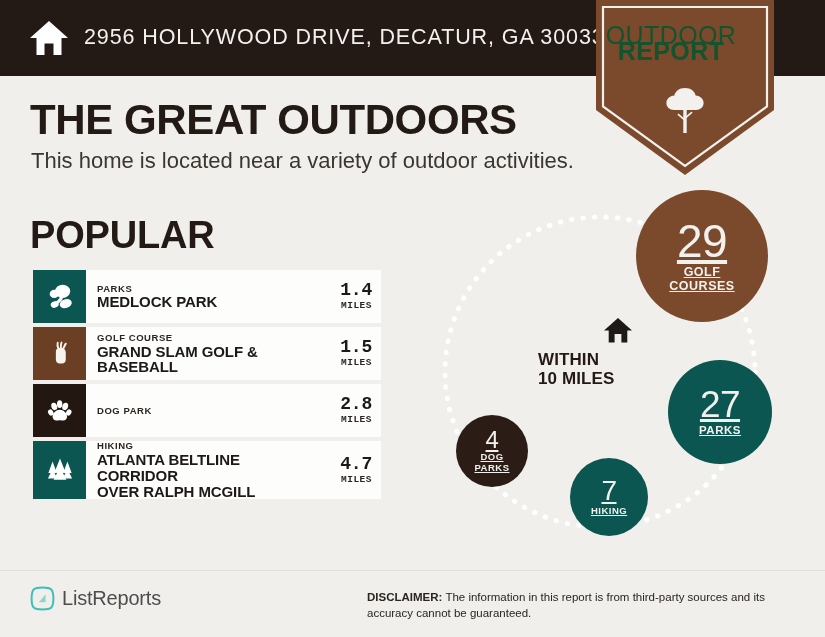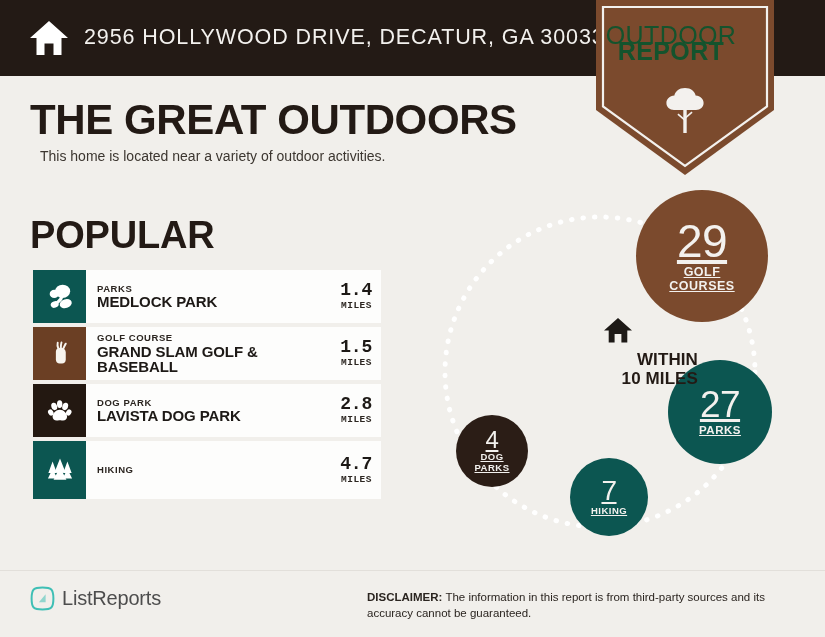--- a/index.html
+++ b/index.html
@@ -82,23 +82,23 @@
     left: 30px;
     top: 99px;
     font-size: 42px;
     font-weight: 700;
     color: #231a15;
     letter-spacing: -0.4px;
     line-height: 1;
   }
   #hero-subtitle {
     position: absolute;
-    left: 40px;
+    left: 31px;
     top: 148px;
-    font-size: 14px;
+    font-size: 22px;
     color: #3c3630;
     font-weight: 400;
   }
 
   
   #popular-title {
     position: absolute;
     left: 30px;
     top: 216px;
     font-size: 38px;
@@ -244,21 +244,21 @@
     background: #2b1d16;
   }
   #circle-dogparks .stat-number { font-size: 24px; margin-bottom: 1px; }
   #circle-dogparks .stat-label { font-size: 9.5px; }
 
   #diagram-center {
     position: absolute;
     left: 118px;
     top: 142px;
     width: 160px;
-    text-align: right;
+    text-align: left;
   }
   #center-home-icon {
     width: 30px;
     height: 27px;
     margin: 0 auto 6px auto;
     display: block;
   }
   #center-label {
     font-size: 17px;
     font-weight: 700;
@@ -388,38 +388,39 @@
           <ellipse cx="10" cy="11.5" rx="3.5" ry="4.6" fill="#ffffff" transform="rotate(-16 10 11.5)"></ellipse>
           <ellipse cx="16.6" cy="8.6" rx="3.3" ry="4.7" fill="#ffffff"></ellipse>
           <ellipse cx="23.3" cy="11.5" rx="3.5" ry="4.6" fill="#ffffff" transform="rotate(16 23.3 11.5)"></ellipse>
           <ellipse cx="27.6" cy="18.8" rx="3.1" ry="4" fill="#ffffff" transform="rotate(30 27.6 18.8)"></ellipse>
           <ellipse cx="5.8" cy="18.8" rx="3.1" ry="4" fill="#ffffff" transform="rotate(-30 5.8 18.8)"></ellipse>
           <path d="M16.8 15.5 C21.4 15.5 25.6 19.8 25.6 24 C25.6 27.4 22.4 29.4 19 28.4 C17.6 28 16 28 14.6 28.4 C11.2 29.4 8 27.4 8 24 C8 19.8 12.2 15.5 16.8 15.5 Z" fill="#ffffff"></path>
         </svg>
       </div>
       <div class="item-text">
         <div class="item-category">DOG PARK</div>
-        <div class="item-name">LAVISTA DOG PARK</div>
       </div>
       <div class="item-dist">
         <div class="dist-value">2.8</div>
         <div class="dist-unit">MILES</div>
       </div>
     </div>
 
     <div class="list-item tall">
       <div class="item-icon-box" style="background:#0c5651">
         <svg viewBox="0 0 34 34" width="30" height="30" aria-hidden="true">
           <path d="M8.6 7.5 L13.4 20.5 L10.9 20.5 L13.9 26.5 L3.3 26.5 L6.3 20.5 L3.8 20.5 Z" fill="#ffffff"></path>
           <path d="M25.4 7.5 L30.2 20.5 L27.7 20.5 L30.7 26.5 L20.1 26.5 L23.1 20.5 L20.6 20.5 Z" fill="#ffffff"></path>
           <path d="M17 4 L23.4 20 L20.2 20 L24.3 28 L9.7 28 L13.8 20 L10.6 20 Z" fill="#ffffff"></path>
         </svg>
       </div>
       <div class="item-text">
         <div class="item-category">HIKING</div>
+        <div class="item-name">ATLANTA BELTLINE CORRIDOR
+OVER RALPH MCGILL</div>
       </div>
       <div class="item-dist">
         <div class="dist-value">4.7</div>
         <div class="dist-unit">MILES</div>
       </div>
     </div>
 
   </div>
 
   <div id="diagram">

